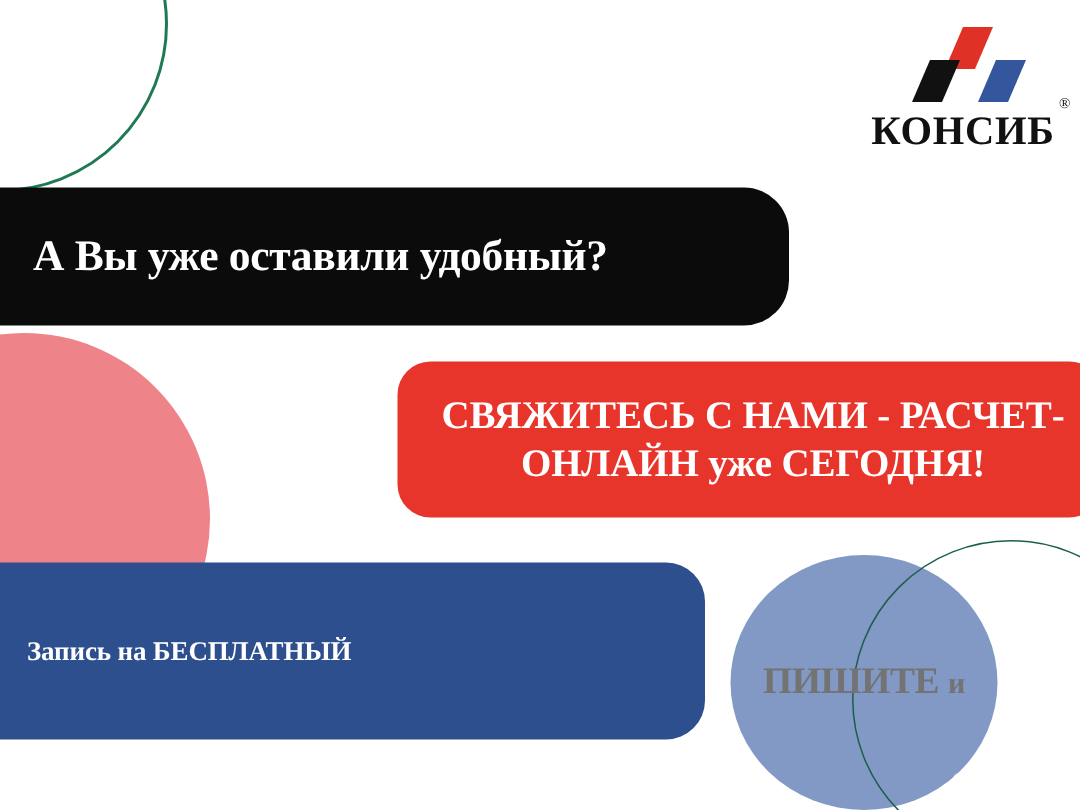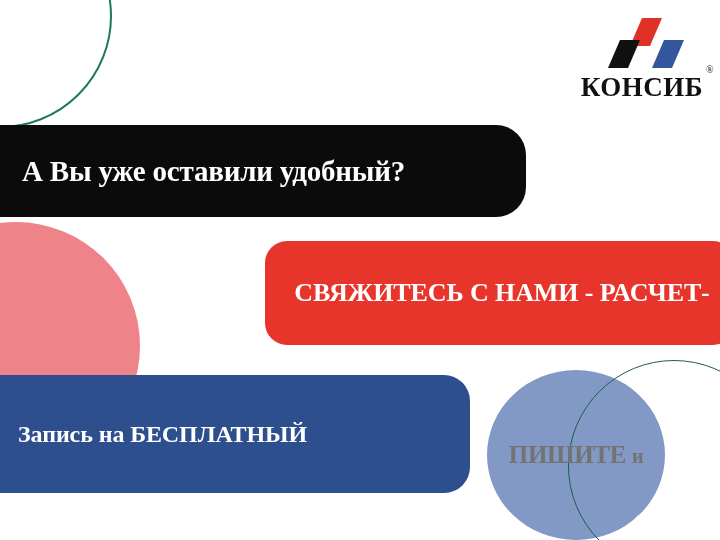--- a/index.html
+++ b/index.html
@@ -145,21 +145,21 @@
     top: 375px;
     width: 500px;
     height: 118px;
     background: #2d4f8e;
     border-radius: 26px;
     padding-left: 48px;
     padding-right: 20px;
   }
   .banner-blue .line {
     color: #ffffff;
-    font-size: 24px;
+    font-size: 18px;
     font-weight: 700;
     line-height: 1.35;
     letter-spacing: -0.1px;
     white-space: nowrap;
   }
 
   
   .circle-cta {
     position: absolute;
     left: 487px;
@@ -226,20 +226,21 @@
       <span class="logo-reg">®</span>
     </div>
   </div>
 
   <div class="banner banner-black">
     <div class="line">А Вы уже оставили удобный?</div>
   </div>
 
   <div class="banner banner-red">
     <div class="line">СВЯЖИТЕСЬ С НАМИ - РАСЧЕТ-</div>
+    <div class="line"><span>ОНЛАЙН </span><span class="soft">уже </span><span>СЕГОДНЯ!</span></div>
   </div>
 
   <div class="banner banner-blue">
     <div class="line">Запись на БЕСПЛАТНЫЙ</div>
   </div>
 
   <div class="circle-cta">
     <div class="line"><span>ПИШИТЕ </span><span class="conj">и</span></div>
   </div>
 

